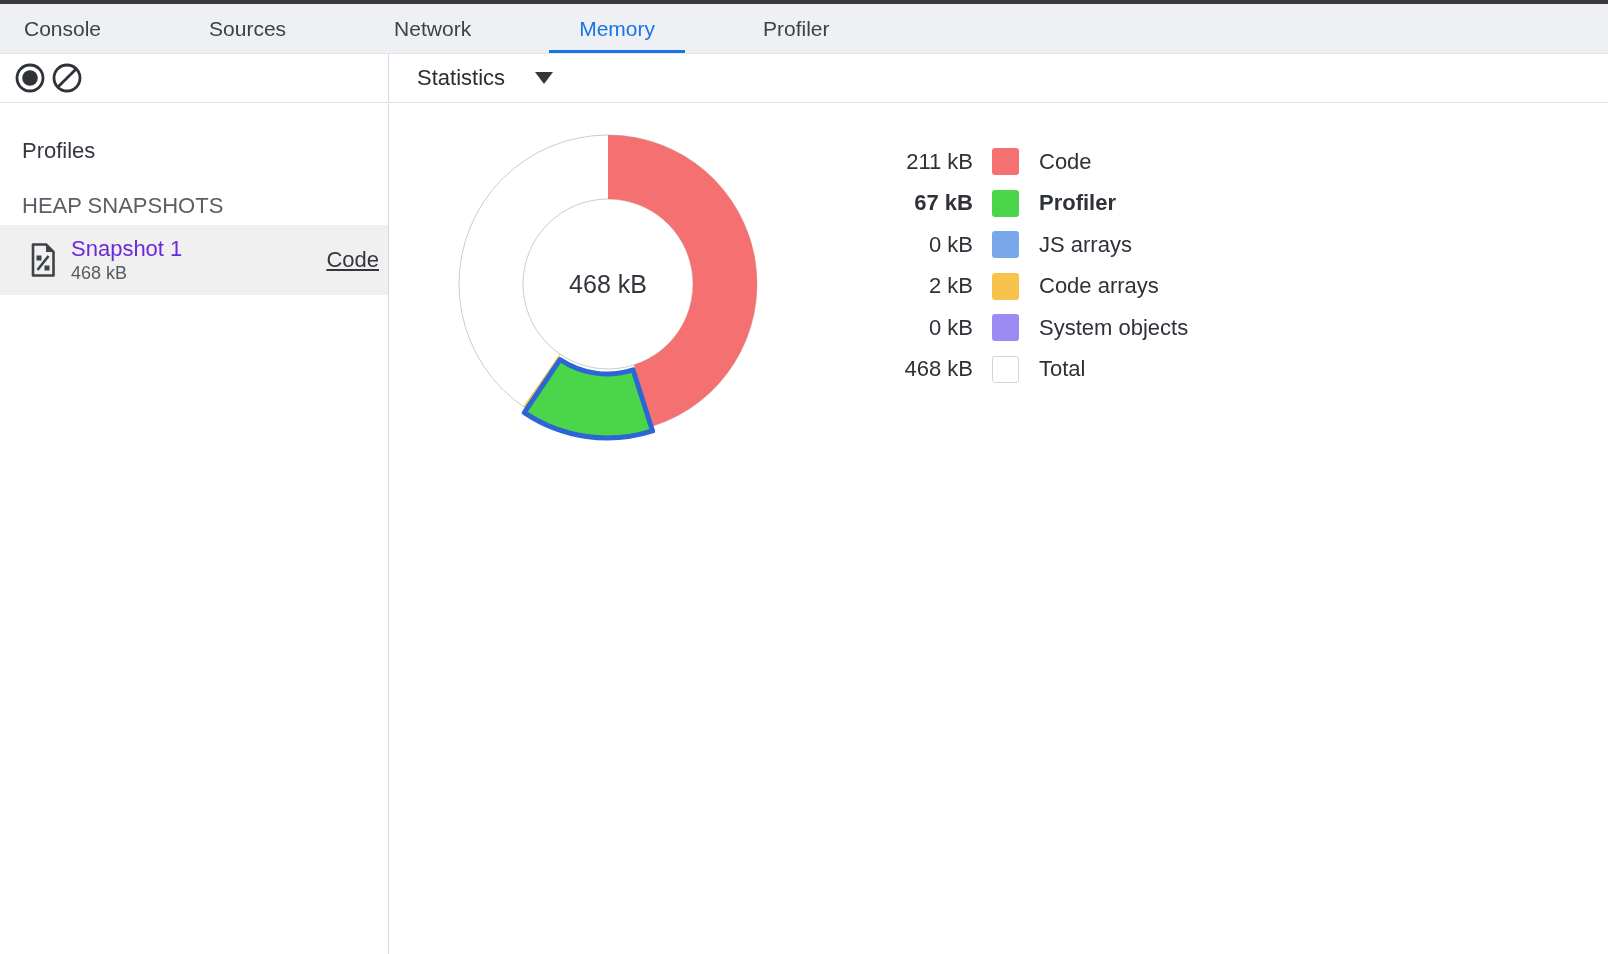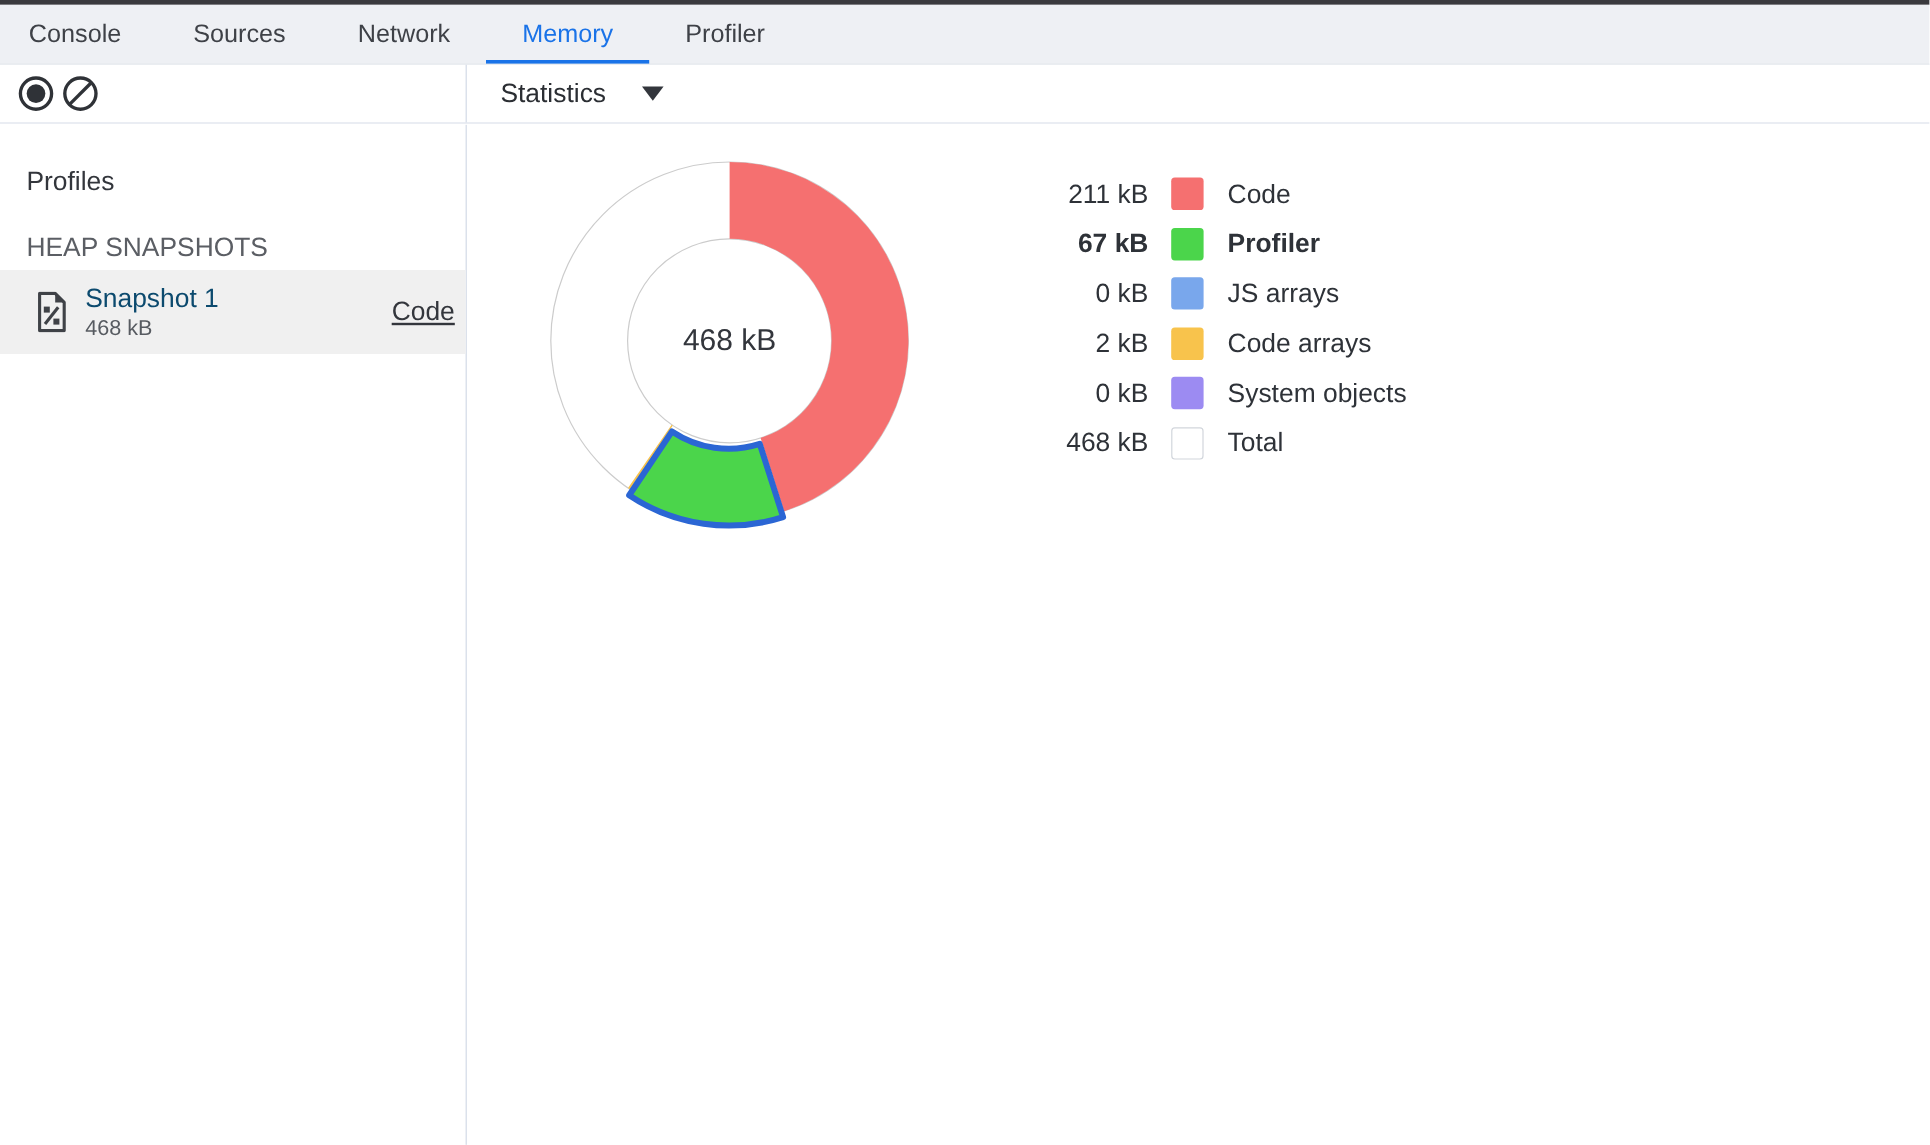--- a/index.html
+++ b/index.html
@@ -3,21 +3,21 @@
 <meta charset="utf-8">
 <style>
   * { margin:0; padding:0; box-sizing:border-box; }
   html,body { width:1608px; height:954px; overflow:hidden; background:#fff;
     font-family:"Liberation Sans", sans-serif; color:#33363c; }
 
   
   .topbar { height:4px; background:#3a3a3e; }
 
   
-  .tabbar { display:flex; height:50px; background:#eef0f4; border-bottom:1px solid #e2e6ec; }
+  .tabbar { display:flex; height:50px; background:#eef0f4; border-bottom:1px solid #e2e6ec;gap:48px; }
   .tab { padding:0 30px; line-height:50px; font-size:21px; color:#3e4147; position:relative; cursor:default; white-space:nowrap; }
   .tab:first-child { padding-left:24px; }
   .tab.active { color:#1a73e8; }
   .tab.active::after { content:''; position:absolute; left:0; right:0; bottom:0; height:3px; background:#1a73e8; }
 
   
   .toolbar { display:flex; height:49px; border-bottom:1px solid #dce2ec; background:#fff;justify-content:space-between; }
   .toolbar-left { width:389px; flex:0 0 389px; display:flex; align-items:center; padding-left:14px; gap:5px; border-right:1px solid #d3dae6; }
   .icon-btn { width:32px; height:32px; display:flex; align-items:center; justify-content:center; }
   .toolbar-right { flex:1; display:flex; align-items:center; padding-left:28px; }
@@ -26,31 +26,31 @@
   .caret { width:0; height:0; border-left:9px solid transparent; border-right:9px solid transparent; border-top:12px solid #33363c; margin-left:30px; }
 
   
   .content { position:absolute; top:104px; left:0; right:0; bottom:0; display:flex; }
   .sidebar { width:389px; flex:0 0 389px; border-right:1px solid #d3dae6; background:#fff; }
   .profiles-title { margin:34px 0 0 22px; font-size:22px; color:#33363c; }
   .section-header { margin:29px 0 0 22px; font-size:22px; color:#5b5e64; }
   .snapshot-item { margin-top:6px; height:70px; display:flex; align-items:center; padding-left:30px; }
   .snapshot-item.selected { background:#f0f0f0; }
   .snapshot-texts { margin-left:15px; }
-  .snapshot-name { font-size:22px; color:#0c4a6e; line-height:24px; }
+  .snapshot-name { font-size:22px; color:#6d28d9; line-height:24px; }
   .snapshot-size { font-size:18px; color:#575b61; margin-top:2px; }
   .save-link { margin-left:auto; margin-right:9px; font-size:22px; color:#33363c; text-decoration:underline; cursor:pointer; }
 
   .main { position:relative; flex:1; }
   #donut-svg { position:absolute; left:54px; top:15px; }
   .center-label { position:absolute; left:54px; top:15px; width:330px; height:330px;
     display:flex; align-items:center; justify-content:center; font-size:25px; color:#33363c; pointer-events:none; }
 
   
-  .legend { position:absolute; left:456px; top:37px; }
+  .legend { position:absolute; left:472px; top:37px; }
   .legend-row { display:flex; align-items:center; height:41.5px; }
   .legend-value { width:112px; text-align:right; font-size:22px; color:#2e3238; }
   .legend-swatch { width:27px; height:27px; border-radius:3px; margin-left:19px; flex:0 0 27px; }
   .legend-swatch.total { border:1px solid #d2d6dc; background:#fff; }
   .legend-label { margin-left:20px; font-size:22px; color:#2e3238; white-space:nowrap; }
   .legend-row.selected .legend-value, .legend-row.selected .legend-label { font-weight:bold; }
 </style>
 </head>
 <body>
 

